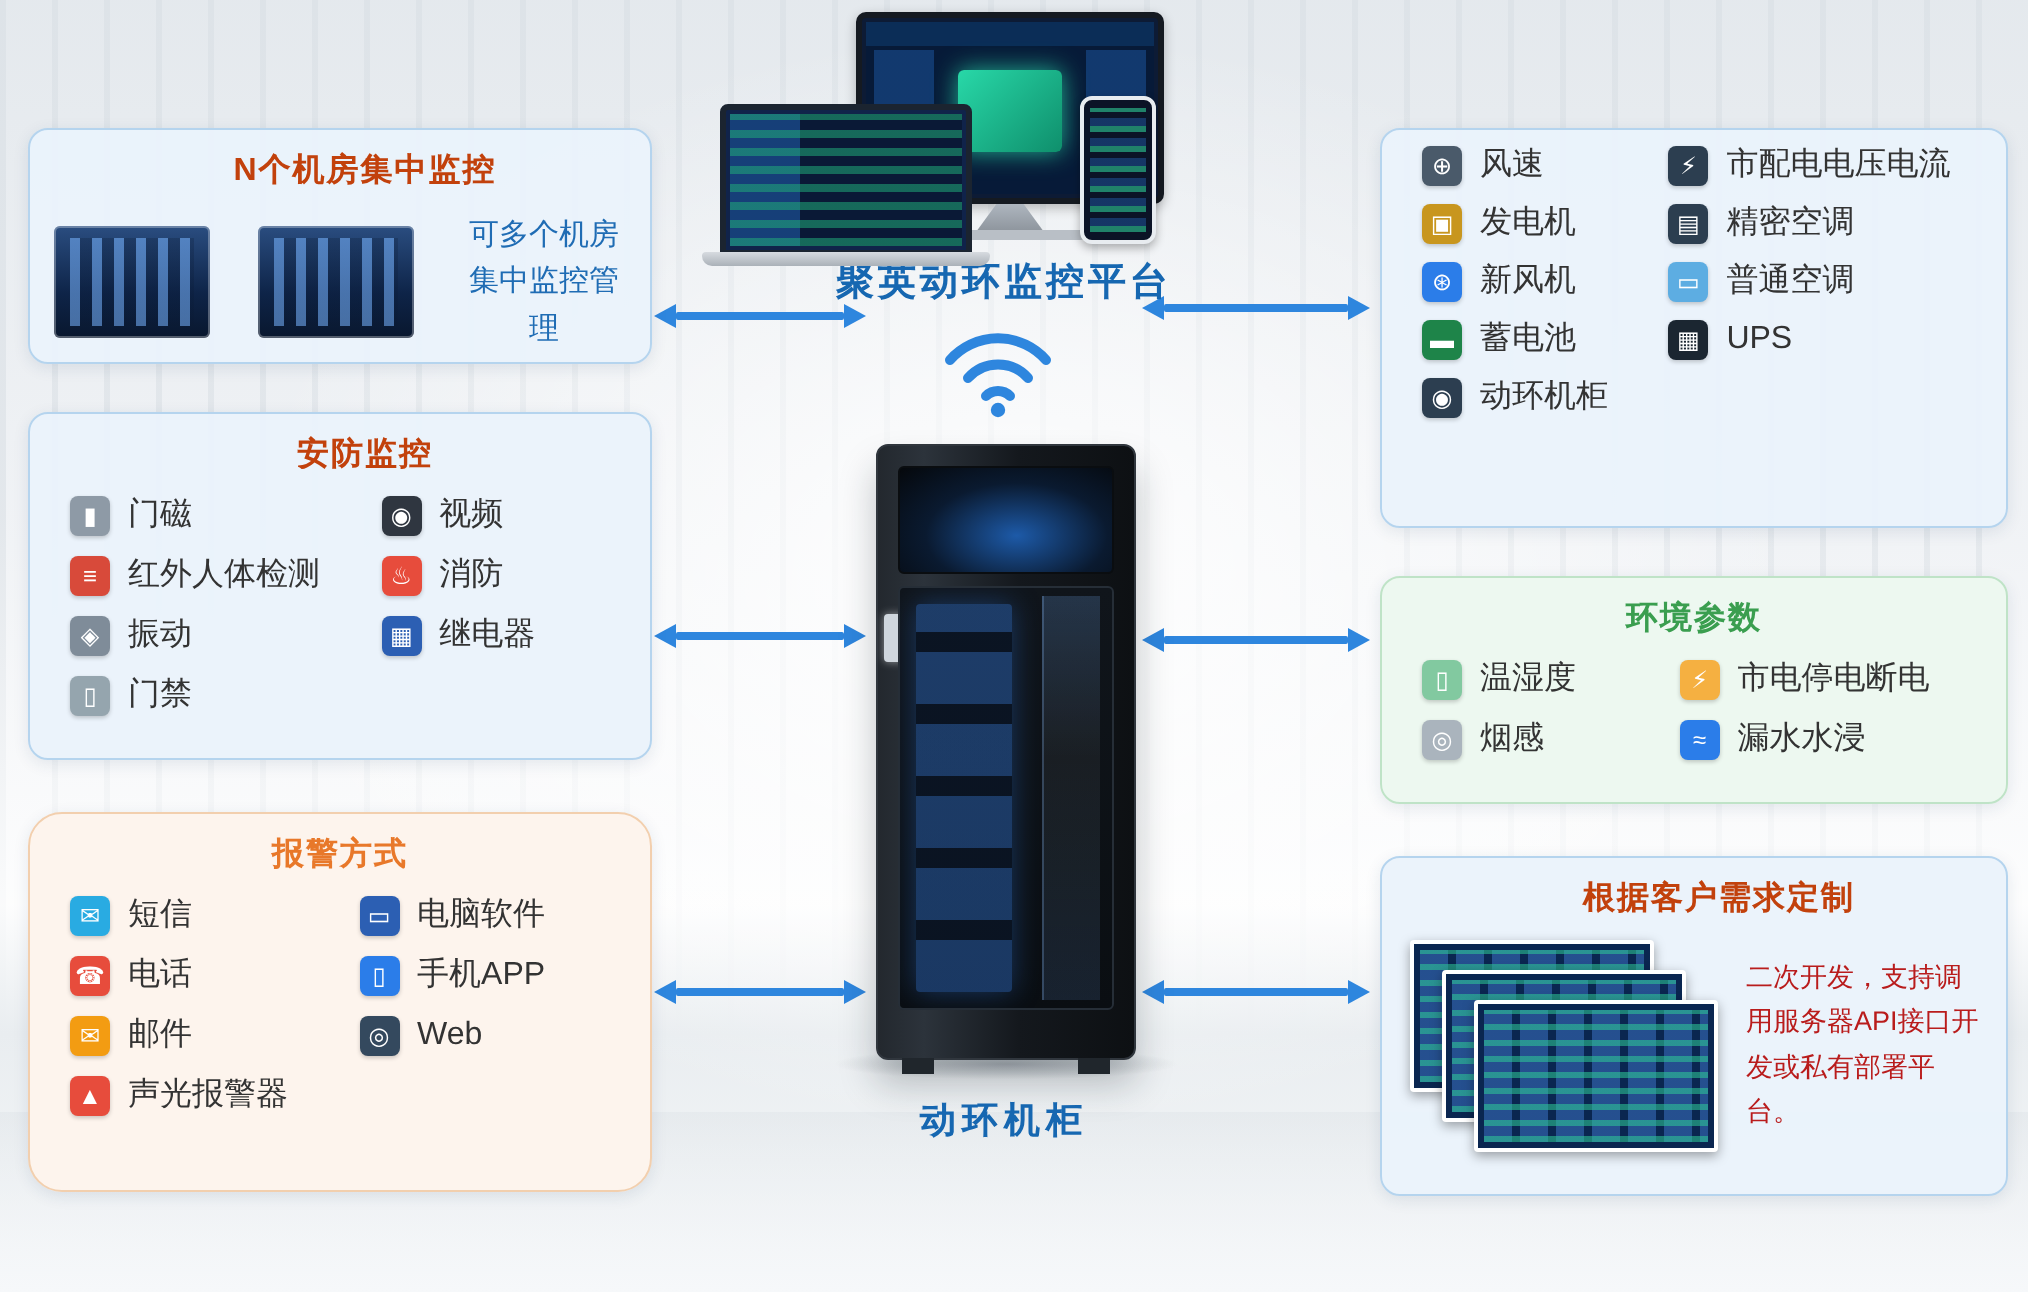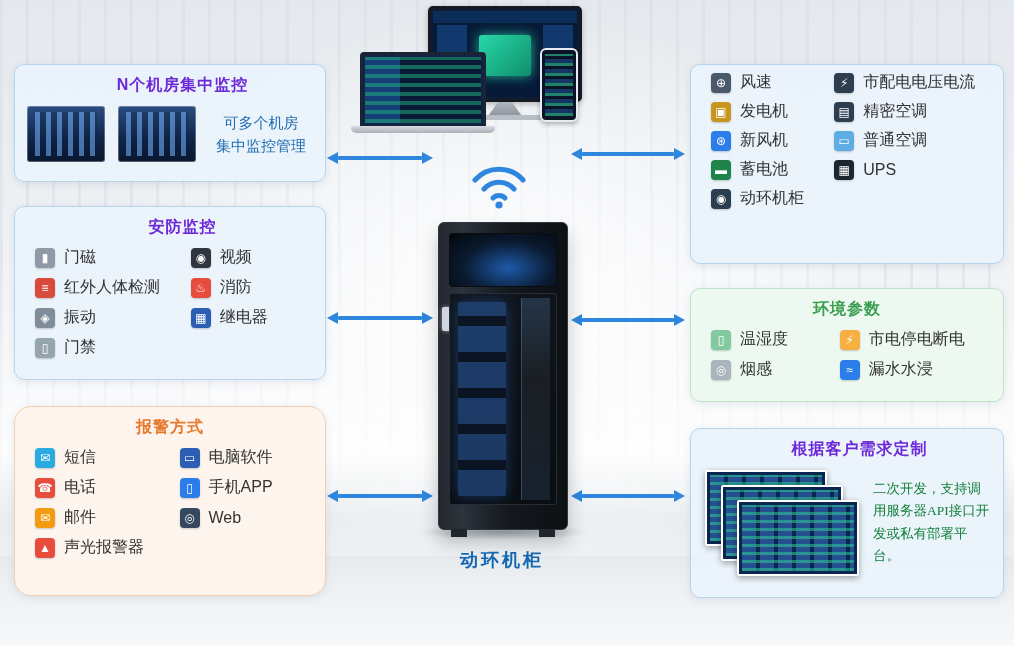--- a/index.html
+++ b/index.html
@@ -21,64 +21,64 @@
     position:absolute;left:0;right:0;bottom:0;height:90px;z-index:1;
     background:linear-gradient(180deg, rgba(210,216,222,0.25), rgba(246,248,250,0.9));
   }
   
   .panel{position:absolute;border-radius:10px;border:1px solid;z-index:3;
     box-shadow:0 2px 8px rgba(30,60,100,0.10);}
   .panel.blue{background:rgba(234,243,251,0.96);border-color:#b5d4ee;}
   .panel.orange{background:rgba(253,244,236,0.97);border-color:#f2cfae;border-radius:17px;}
   .panel.green{background:rgba(236,248,239,0.97);border-color:#bfe3c7;}
   .panel-title{text-align:center;font-weight:bold;font-size:16px;padding-top:10px;letter-spacing:1px;}
-  .blue .panel-title{color:#6d28d9;padding-left:25px;}
+  .blue .panel-title{color:#c2410c;padding-left:25px;}
   .orange .panel-title{color:#e8782a;}
   .green .panel-title{color:#3a9e4f;}
 
   #panel-rooms{left:14px;top:64px;width:310px;height:116px;}
   #panel-security{left:14px;top:206px;width:310px;height:172px;}
   #panel-alarm{left:14px;top:406px;width:310px;height:188px;}
   #panel-power{left:690px;top:64px;width:312px;height:198px;}
   #panel-environment{left:690px;top:288px;width:312px;height:112px;}
-  #panel-custom{left:690px;top:428px;width:312px;height:168px;font-family:Liberation Serif, serif;}
+  #panel-custom{left:690px;top:428px;width:312px;height:168px;}
 
   .items{display:grid;padding:8px 12px 8px 20px;row-gap:7px;}
   .cols-security{grid-template-columns:56% 44%;}
   .cols-alarm{grid-template-columns:52% 48%;}
   .cols-power{grid-template-columns:44% 56%;row-gap:6px;padding-top:6px;}
   .cols-env{grid-template-columns:46% 54%;}
   .item{display:flex;align-items:center;gap:9px;height:23px;}
   .item-icon{width:20px;height:20px;border-radius:4px;flex:0 0 20px;
     display:flex;align-items:center;justify-content:center;color:#fff;font-size:12px;
     box-shadow:0 1px 2px rgba(0,0,0,0.2);}
   .item-label{font-size:16px;color:#333;white-space:nowrap;}
 
   
-  .rooms-body{display:flex;gap:13px;padding:10px 12px;align-items:center;}
+  .rooms-body{display:flex;gap:24px;padding:10px 12px;align-items:center;}
   .room-img{width:78px;height:56px;border-radius:3px;position:relative;flex:0 0 78px;
     background:linear-gradient(180deg,#2a4d80 0%,#0e2448 60%,#09172e 100%);
     box-shadow:inset 0 0 0 1px rgba(255,255,255,0.3);}
   .room-img::after{content:"";position:absolute;inset:6px 8px;
     background:repeating-linear-gradient(90deg, rgba(120,180,255,0.55) 0 5px, rgba(10,25,50,0.25) 5px 11px);}
   .rooms-caption{flex:1;text-align:center;color:#1f6cb4;font-size:15px;line-height:1.55;font-weight:500;}
 
   
   .custom-body{display:flex;gap:10px;padding:10px 12px 8px 14px;}
   .shots{position:relative;width:158px;height:112px;flex:0 0 158px;}
   .shot{position:absolute;width:118px;height:72px;background:#0a2650;border:2px solid #fff;
     border-radius:2px;box-shadow:0 2px 6px rgba(0,0,0,0.35);}
   .shot::before{content:"";position:absolute;inset:3px;
     background-image:
       repeating-linear-gradient(0deg, rgba(46,204,150,0.55) 0 3px, transparent 3px 8px),
       repeating-linear-gradient(90deg, rgba(70,130,220,0.45) 0 14px, transparent 14px 18px);}
   .shot1{left:0;top:0;}
   .shot2{left:16px;top:15px;}
   .shot3{left:32px;top:30px;}
-  .custom-caption{font-size:13.5px;color:#15803d;line-height:1.65;padding-top:8px;}
+  .custom-caption{font-size:13.5px;color:#b91c1c;line-height:1.65;padding-top:8px;}
 
   
   .monitor{position:absolute;left:428px;top:6px;width:148px;height:90px;z-index:5;
     background:#0d1b35;border:3px solid #151a21;border-radius:5px;box-shadow:0 2px 6px rgba(0,0,0,0.25);}
   .monitor .screen{position:absolute;inset:2px;overflow:hidden;
     background:linear-gradient(180deg,#0b2d57 0 12px,#071a38 12px);}
   .monitor .screen .widgets{position:absolute;inset:14px 4px 4px 4px;opacity:0.55;
     background:linear-gradient(90deg, rgba(40,120,220,0.6) 0 22%, transparent 22% 78%, rgba(40,120,220,0.6) 78%);}
   .monitor .screen .hero{position:absolute;left:32%;top:28%;width:36%;height:48%;border-radius:3px;
     background:linear-gradient(135deg,#28d8a8,#0f8f6c);box-shadow:0 0 12px rgba(40,216,168,0.8);}
@@ -169,20 +169,21 @@
   <div class="monitor">
     <div class="screen">
       <div class="widgets"></div>
       <div class="hero"></div>
     </div>
     <div class="stand"></div>
     <div class="base"></div>
   </div>
   <div class="phone"></div>
 
+  <div class="platform-title">聚英动环监控平台</div>
 
   <div class="wifi">
     <svg viewBox="0 0 60 52" width="60" height="52">
       <path d="M6 22 A 32 32 0 0 1 54 22" stroke="#2e86de" stroke-width="5" fill="none" stroke-linecap="round"></path>
       <path d="M15 31 A 20 20 0 0 1 45 31" stroke="#2e86de" stroke-width="5" fill="none" stroke-linecap="round"></path>
       <path d="M24 40 A 8.5 8.5 0 0 1 36 40" stroke="#2e86de" stroke-width="5" fill="none" stroke-linecap="round"></path>
       <circle cx="30" cy="47" r="3.6" fill="#2e86de"></circle>
     </svg>
   </div>
 

